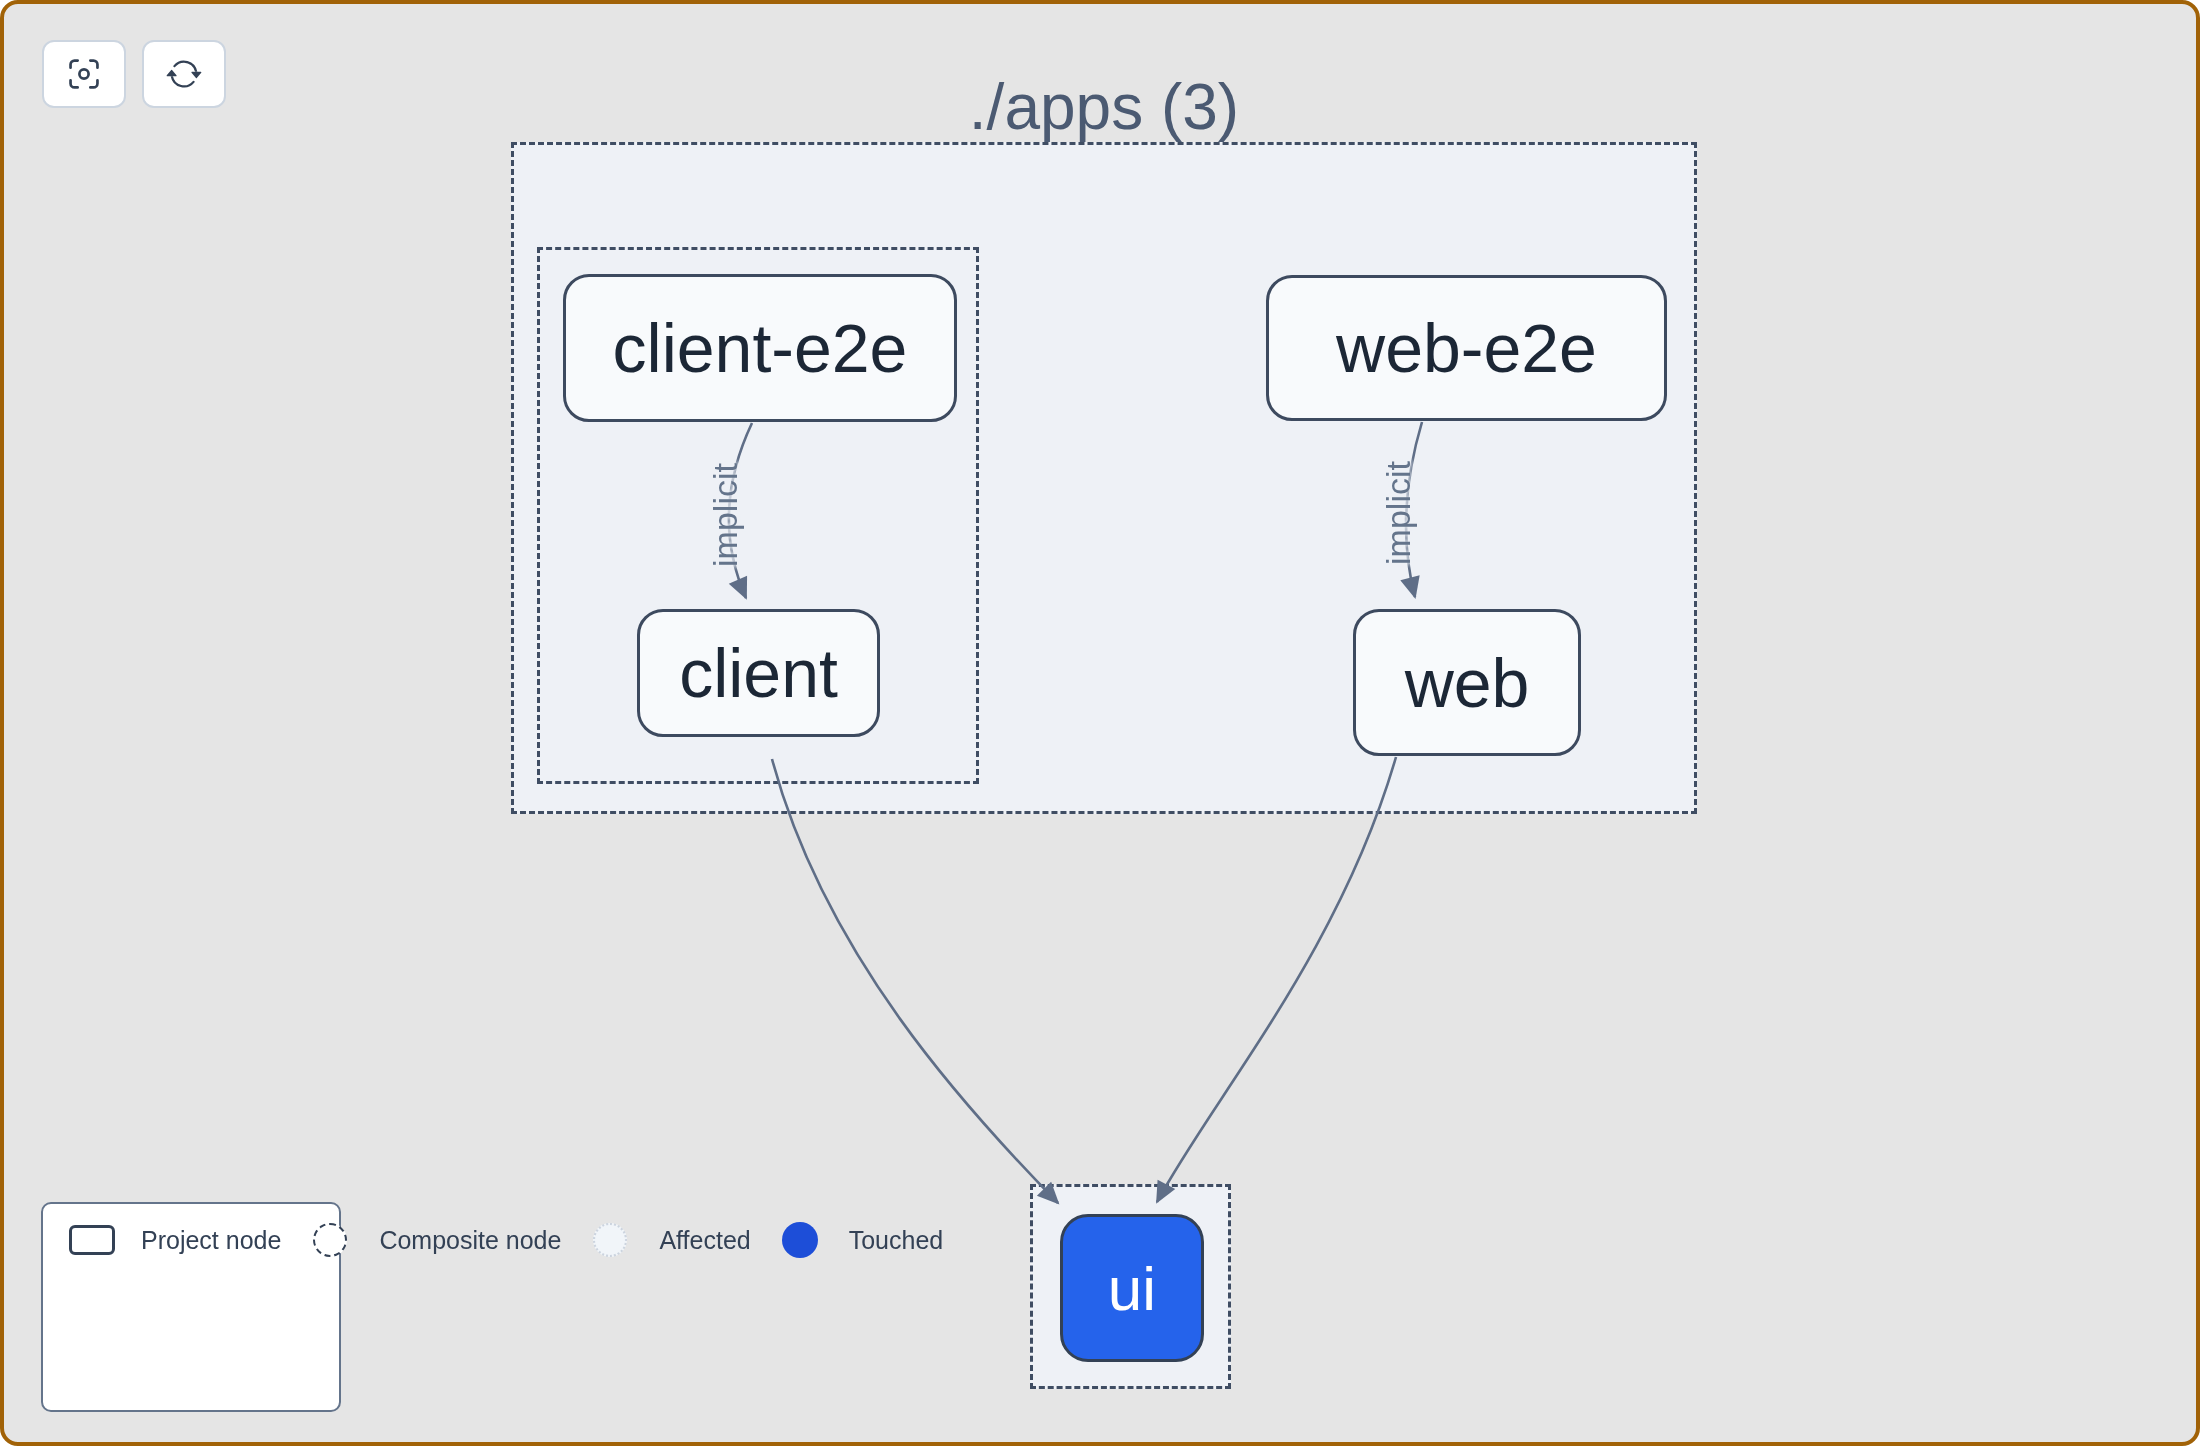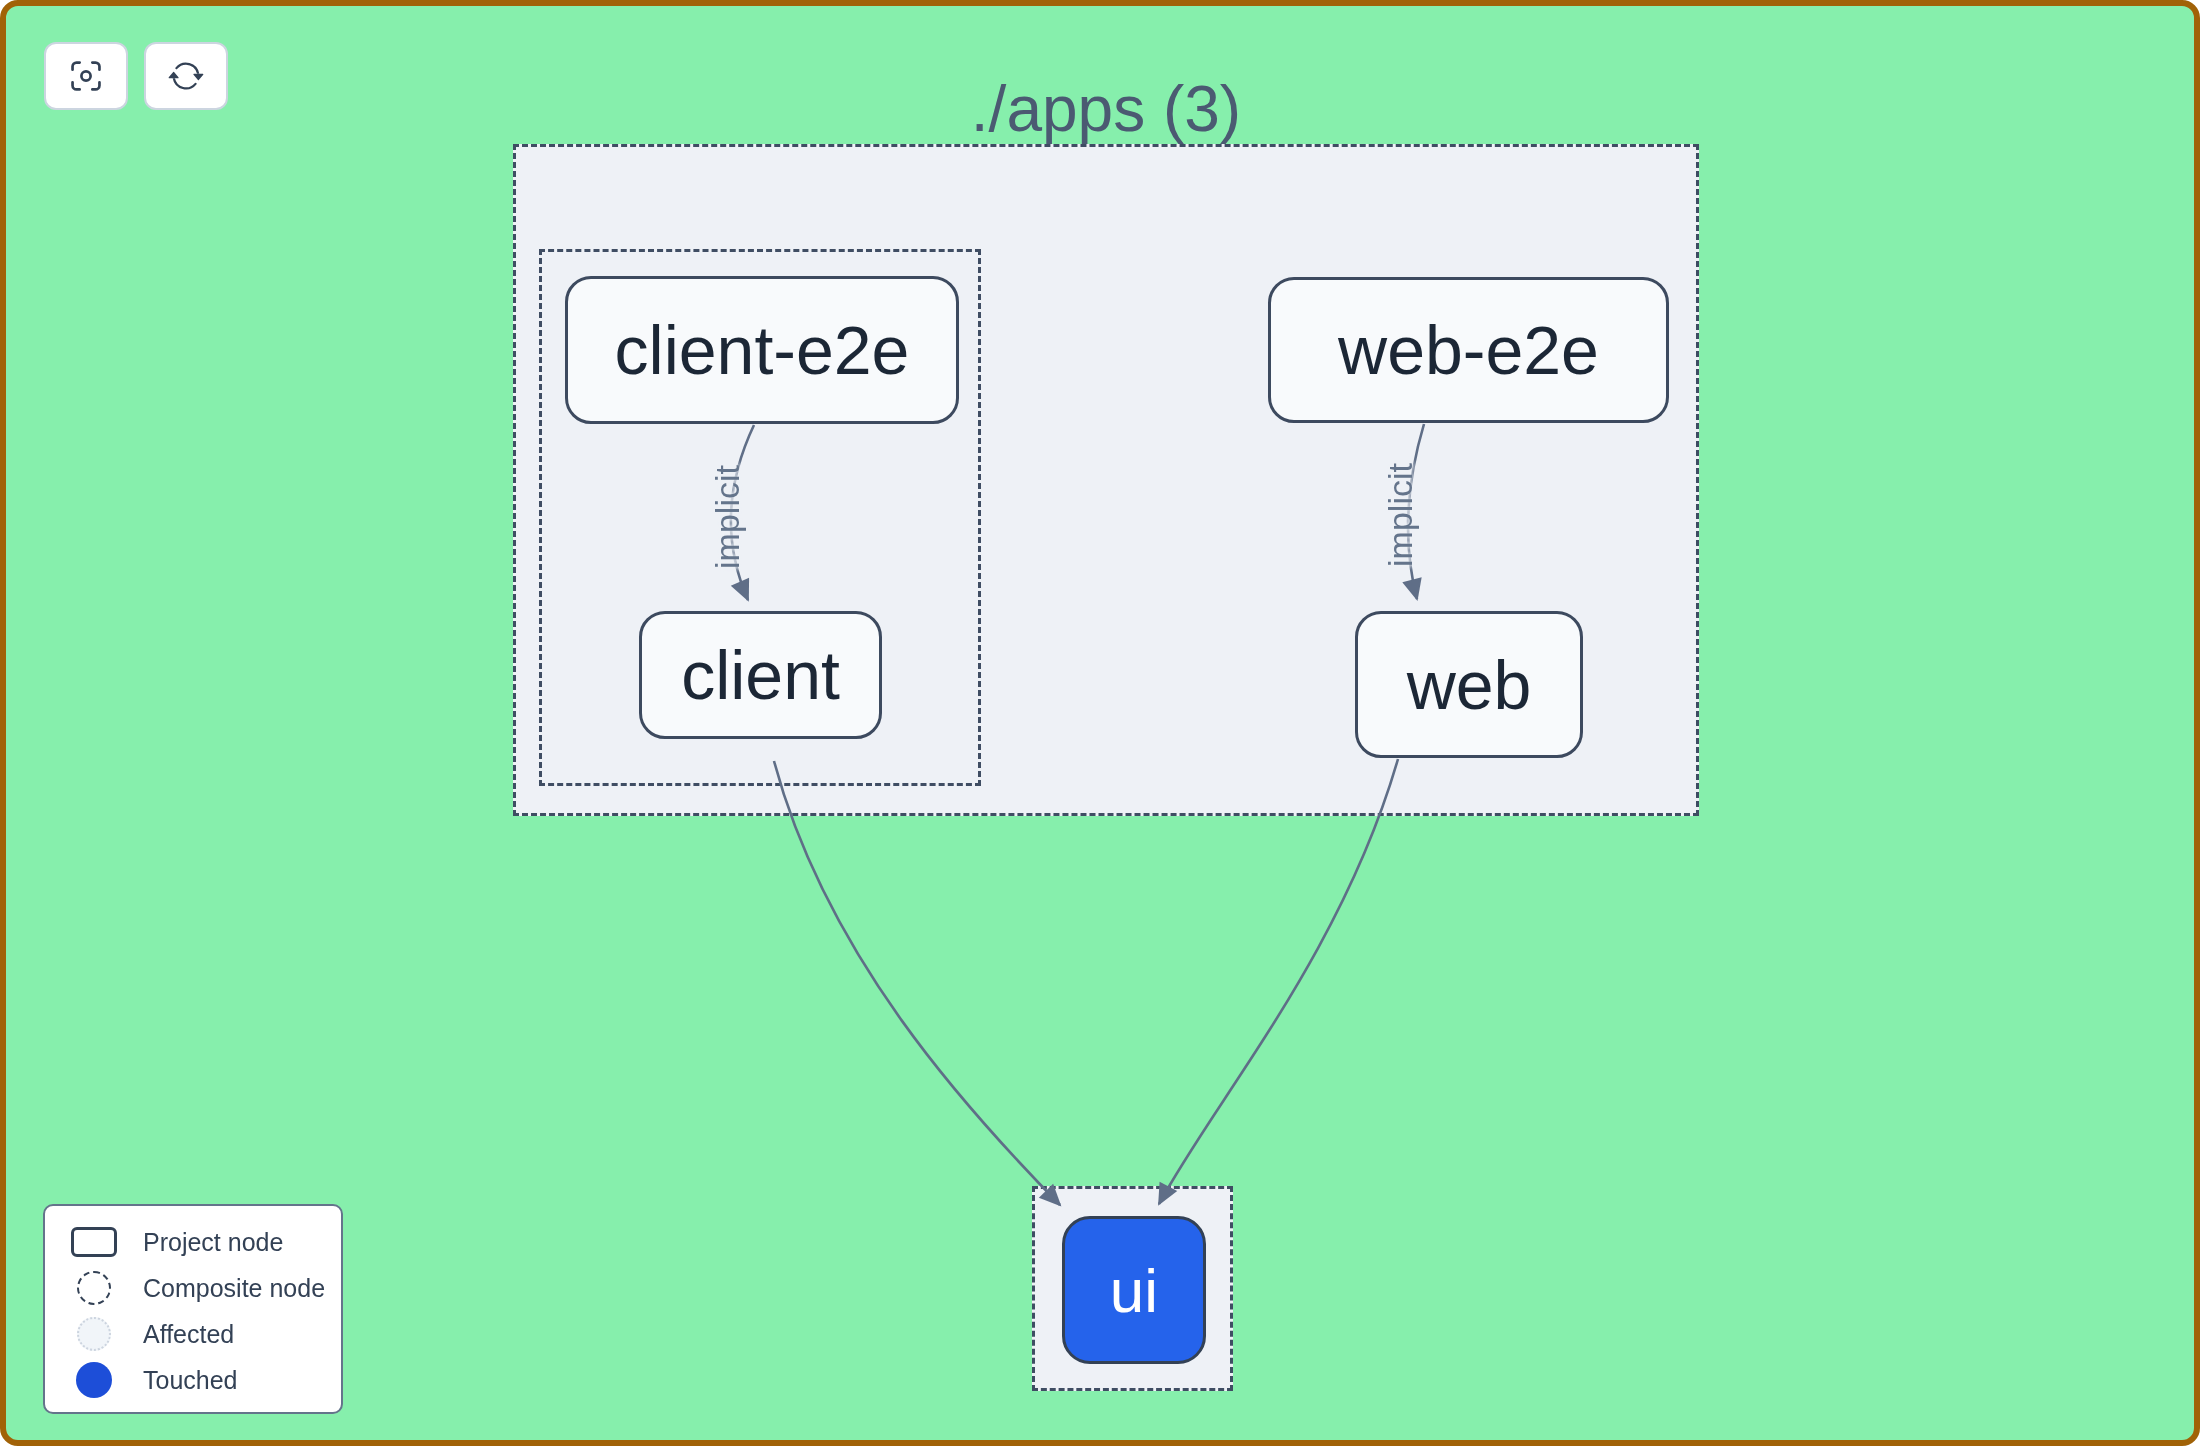--- a/index.html
+++ b/index.html
@@ -1,22 +1,22 @@
 <!DOCTYPE html>
 <html><head>
 <meta charset="utf-8">
 <style>
   html, body { margin: 0; padding: 0; background: #ffffff; }
   * { box-sizing: border-box; }
   .screen {
     position: relative;
     width: 2200px;
     height: 1446px;
-    background: #86efac;
-    border: 6px solid #a16207;
+    background: #e5e5e5;
+    border: 4px solid #a16207;
     border-radius: 18px;
     overflow: hidden;
     font-family: "Liberation Sans", sans-serif;
   }
 
   
   .toolbar-btn {
     position: absolute;
     top: 36px;
     width: 84px;
@@ -117,21 +117,21 @@
     position: absolute;
     left: 37px;
     top: 1198px;
     width: 300px;
     height: 210px;
     background: #ffffff;
     border: 2px solid #64748b;
     border-radius: 10px;
     padding: 14px 0 10px 0;
     display: flex;
-    flex-direction: column;
+    flex-direction: row;
     justify-content: space-between;
   }
   .legend-row {
     display: flex;
     align-items: center;
     height: 44px;
   }
   .legend-swatch-col {
     width: 98px;
     display: flex;

